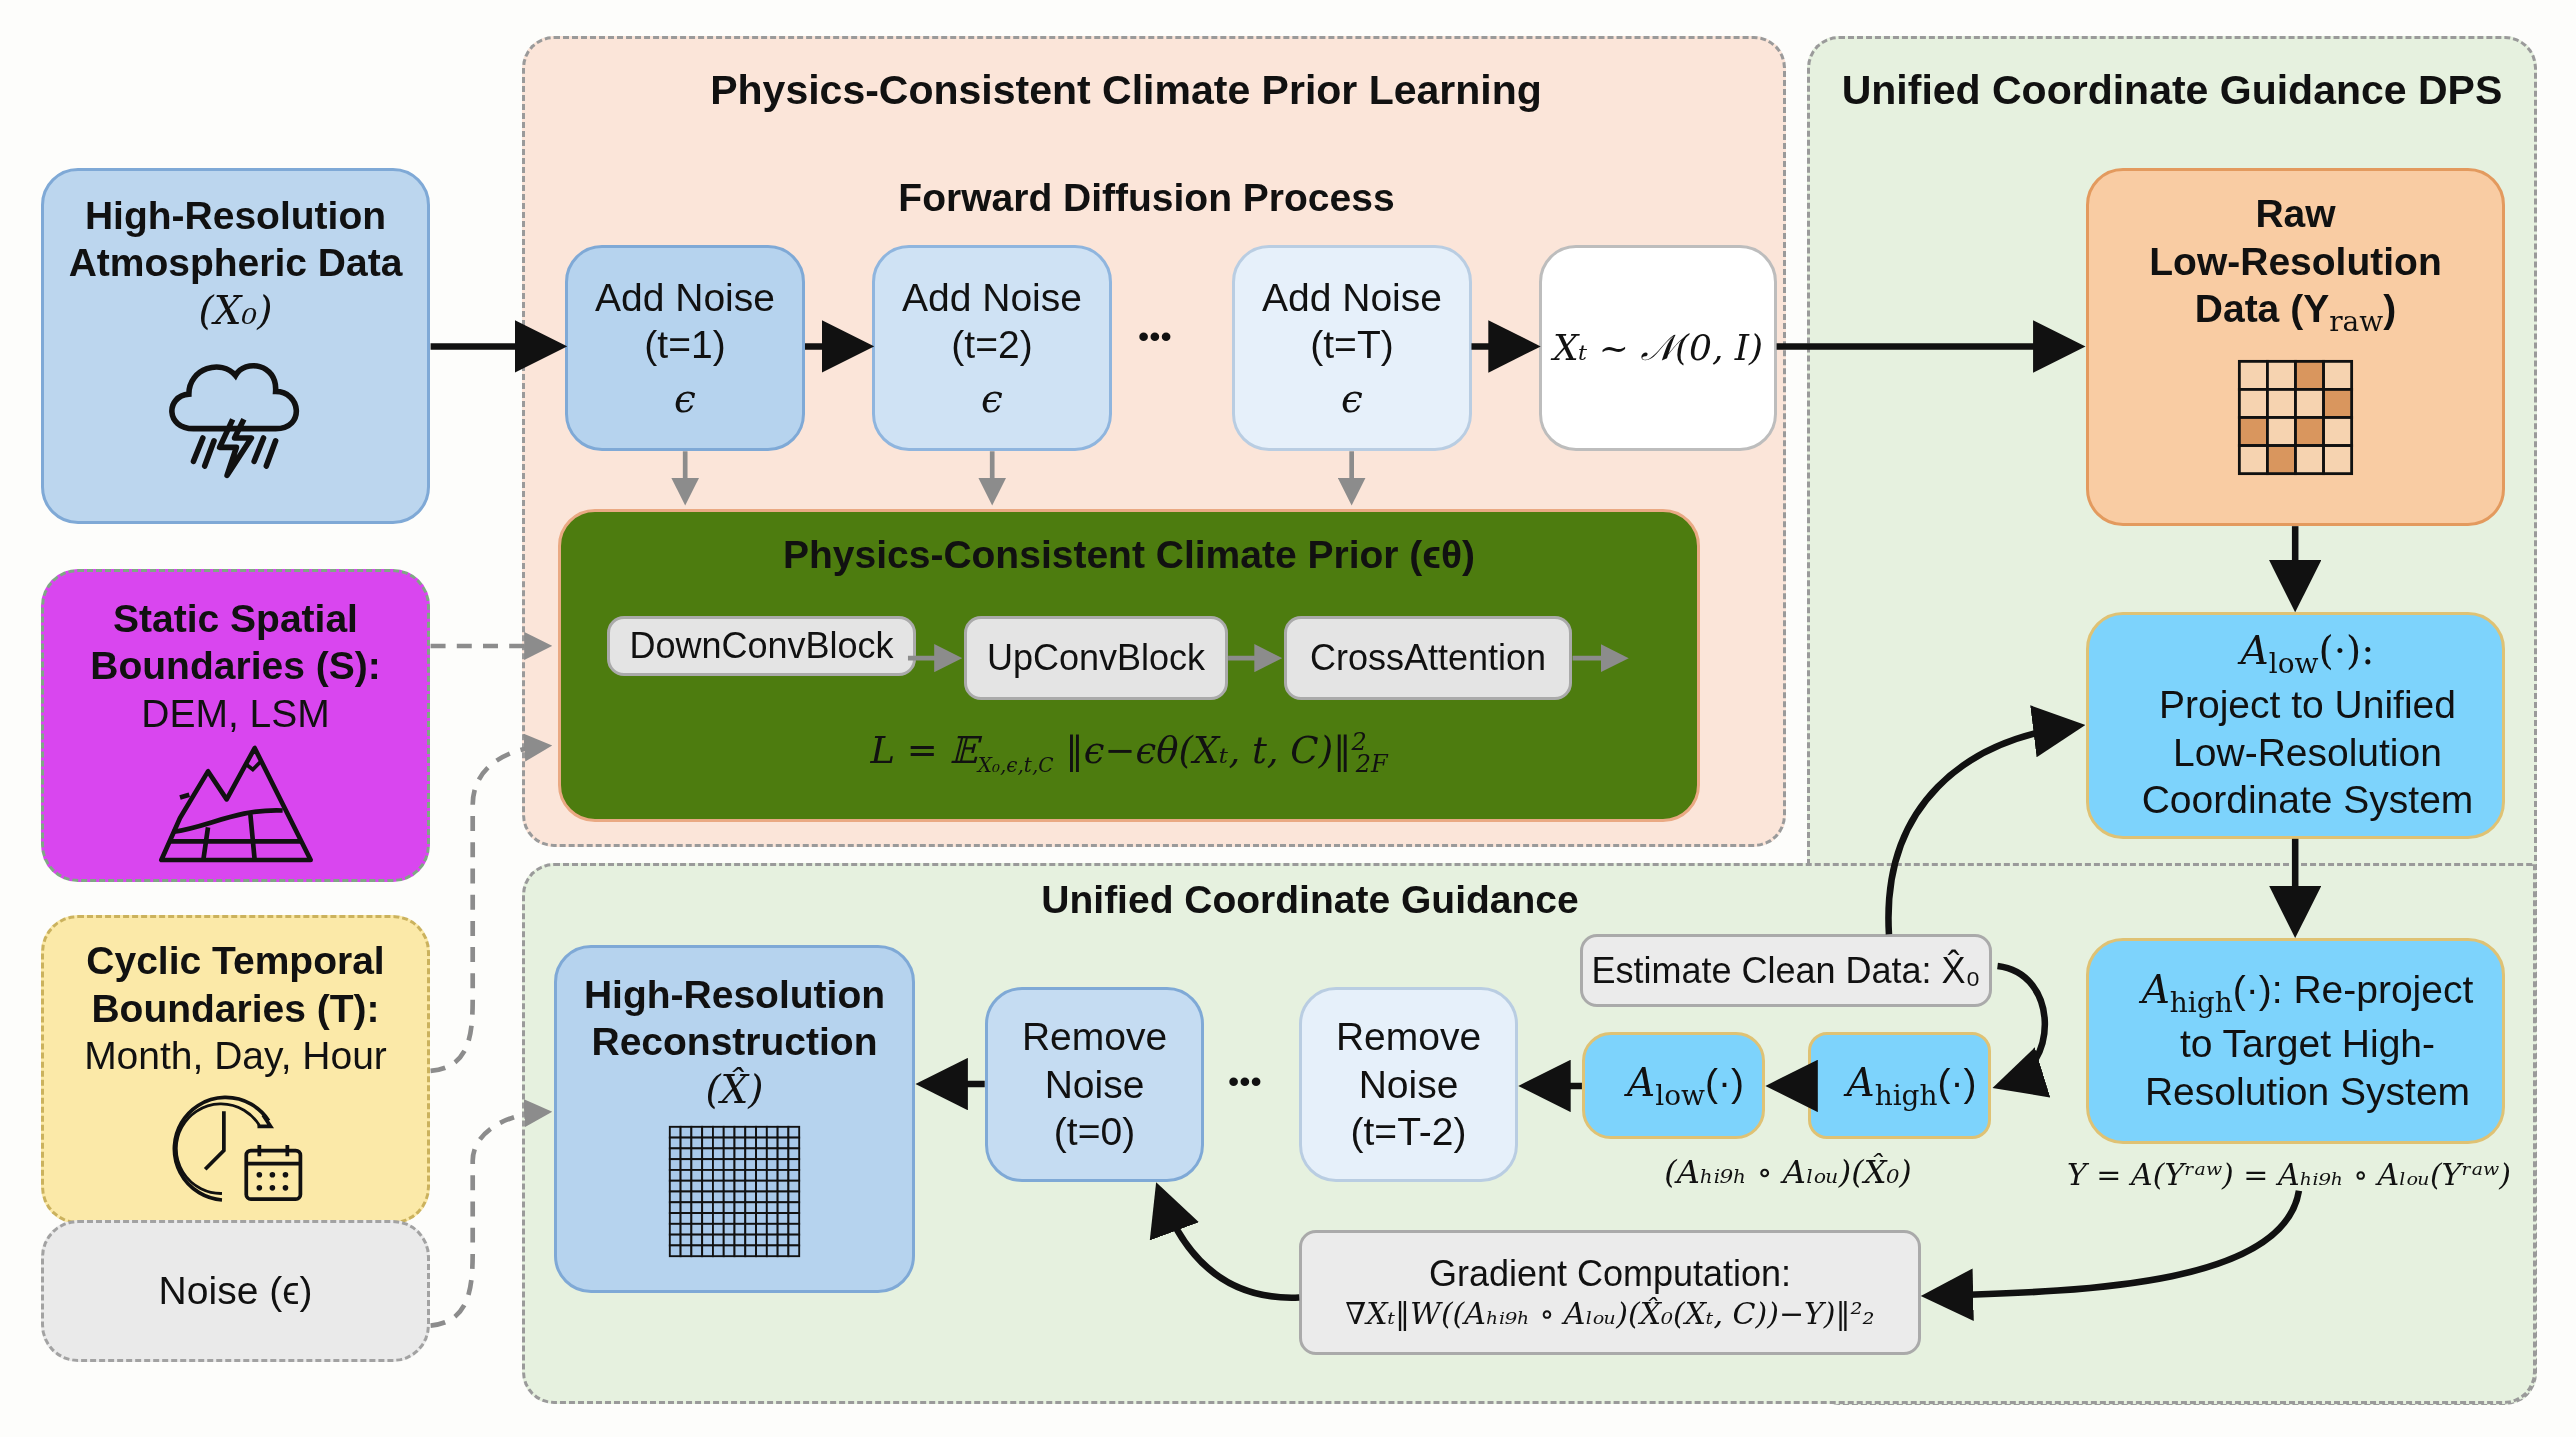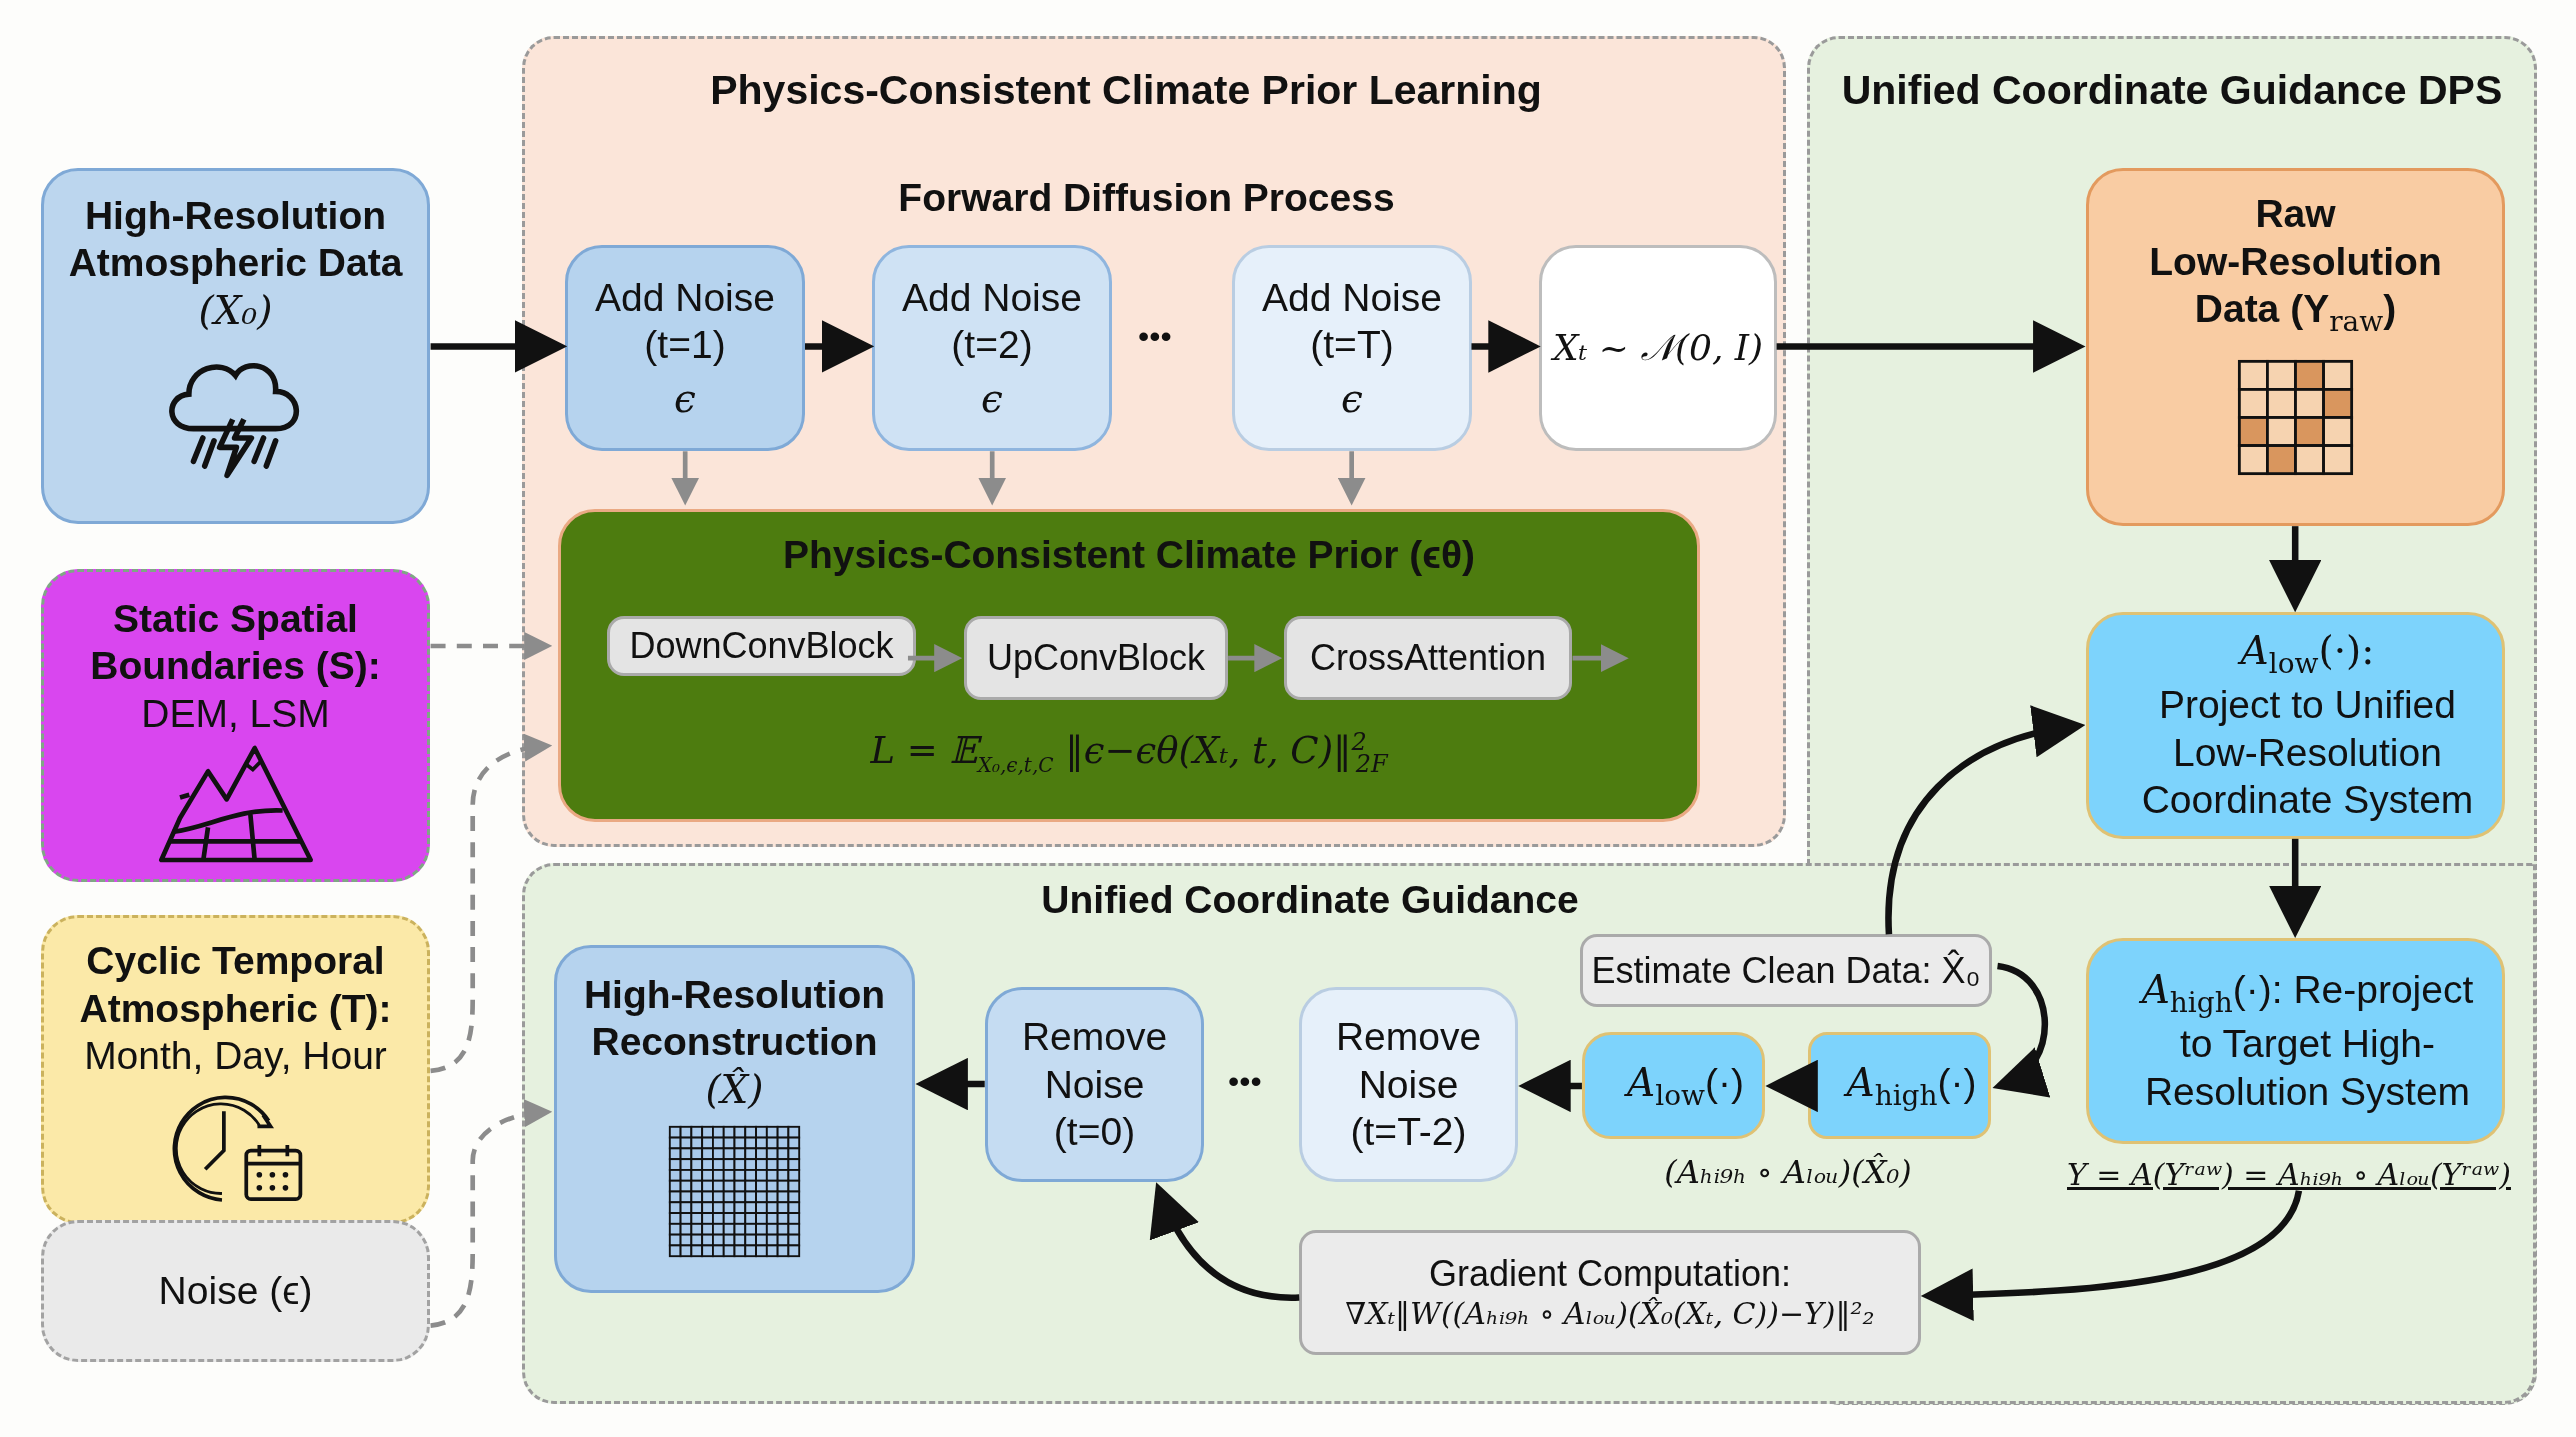--- a/index.html
+++ b/index.html
@@ -54,21 +54,21 @@
   <div class="txt">DEM, LSM</div>
   <svg width="168" height="122" viewBox="0 0 180 130" style="margin-top:5.6px">
     <path d="M10 125 L170 125 L110 5 L80 60 L60 30 L30 80 Z" fill="none" stroke="#111" stroke-width="5" stroke-linejoin="round"></path>
     <path d="M30 58 L40 55 M22 95 C60 90 90 70 140 72 M18 105 L160 105 M55 125 L60 90 M110 125 L105 72" fill="none" stroke="#111" stroke-width="5"></path>
     <path d="M100 22 L108 28 L116 20" fill="none" stroke="#111" stroke-width="4"></path>
   </svg>
 </div>
 
 <div class="abs box dg" style="left:41px;top:915px;width:389px;height:309px;background:#fbe9a8;border-color:#cbb25d;justify-content:flex-start;padding-top:19px;">
   <div class="btxt">Cyclic Temporal</div>
-  <div class="btxt">Atmospheric (T):</div>
+  <div class="btxt">Boundaries (T):</div>
   <div class="txt">Month, Day, Hour</div>
   <svg width="140" height="122" viewBox="0 0 150 130" style="margin-top:3.7px">
     <path d="M60 125 A55 55 0 1 1 110 40" fill="none" stroke="#111" stroke-width="4"></path>
     <path d="M60 118 A48 48 0 1 1 100 45" fill="none" stroke="#111" stroke-width="3"></path>
     <path d="M104 34 L112 46 L98 46" fill="none" stroke="#111" stroke-width="4"></path>
     <path d="M62 30 L62 72 L42 92" fill="none" stroke="#111" stroke-width="4"></path>
     <rect x="86" y="72" width="58" height="52" rx="5" fill="none" stroke="#111" stroke-width="4"></rect>
     <path d="M86 86 L144 86 M100 66 L100 78 M130 66 L130 78" stroke="#111" stroke-width="4"></path>
     <g fill="#111">
         <circle cx="100" cy="98" r="3"></circle>
@@ -153,21 +153,21 @@
   <div class="txt">Project to Unified</div>
   <div class="txt">Low-Resolution</div>
   <div class="txt">Coordinate System</div>
 </div>
 
 <div class="abs box yellow" style="left:2086px;top:938px;width:419px;height:206px;">
   <div class="txt"><span class="math">A</span><sub class="math" style="font-style:normal;font-size:28px;">high</sub><span>(·): Re-project</span></div>
   <div class="txt">to Target High-</div>
   <div class="txt">Resolution System</div>
 </div>
-<div class="abs math" style="left:2041px;top:1157px;width:496px;text-align:center;font-size:30px;text-decoration:underline;">Y = A(Yʳᵃʷ) = Aₕᵢ₉ₕ ∘ Aₗₒᵤ(Yʳᵃʷ)</div>
+<div class="abs math" style="left:2041px;top:1157px;width:496px;text-align:center;font-size:30px;">Y = A(Yʳᵃʷ) = Aₕᵢ₉ₕ ∘ Aₗₒᵤ(Yʳᵃʷ)</div>
 
 <div class="abs box blue1" style="left:554px;top:945px;width:361px;height:348px;justify-content:flex-start;padding-top:22.5px;">
   <div class="btxt">High-Resolution</div>
   <div class="btxt">Reconstruction</div>
   <div class="txt math">(X̂)</div>
   <svg width="135" height="135" viewBox="0 0 144 144" style="margin-top:11.2px">
     <g id="hrgrid">
         <rect x="3" y="3" width="11.5" height="11.5" fill="#a9c9ea" stroke="#111" stroke-width="2"></rect>
         <rect x="14.5" y="3" width="11.5" height="11.5" fill="#a9c9ea" stroke="#111" stroke-width="2"></rect>
         <rect x="26" y="3" width="11.5" height="11.5" fill="#a9c9ea" stroke="#111" stroke-width="2"></rect>

